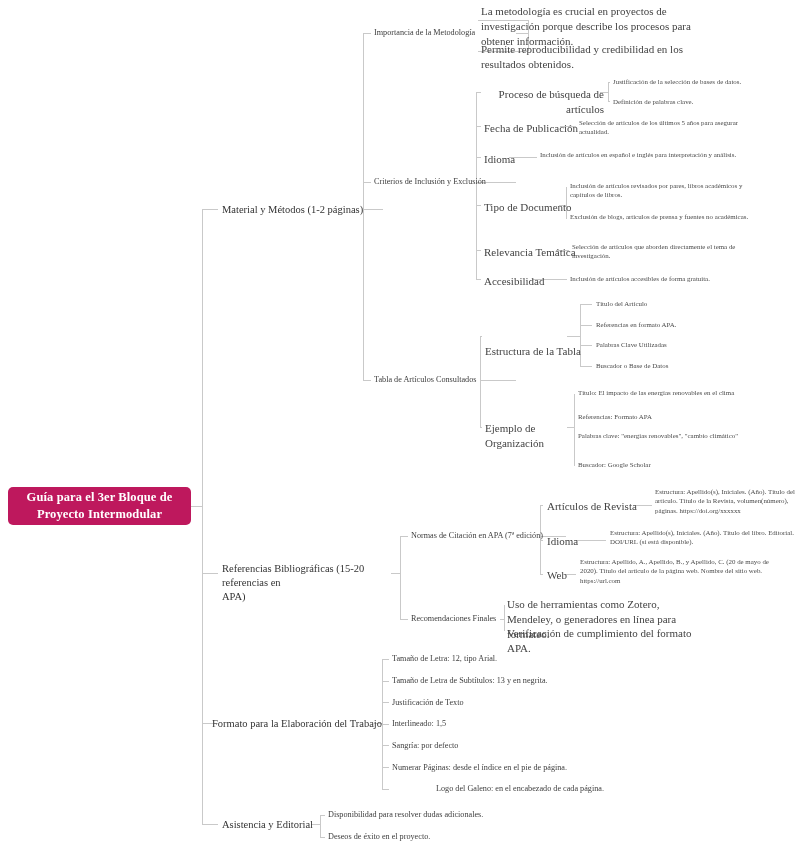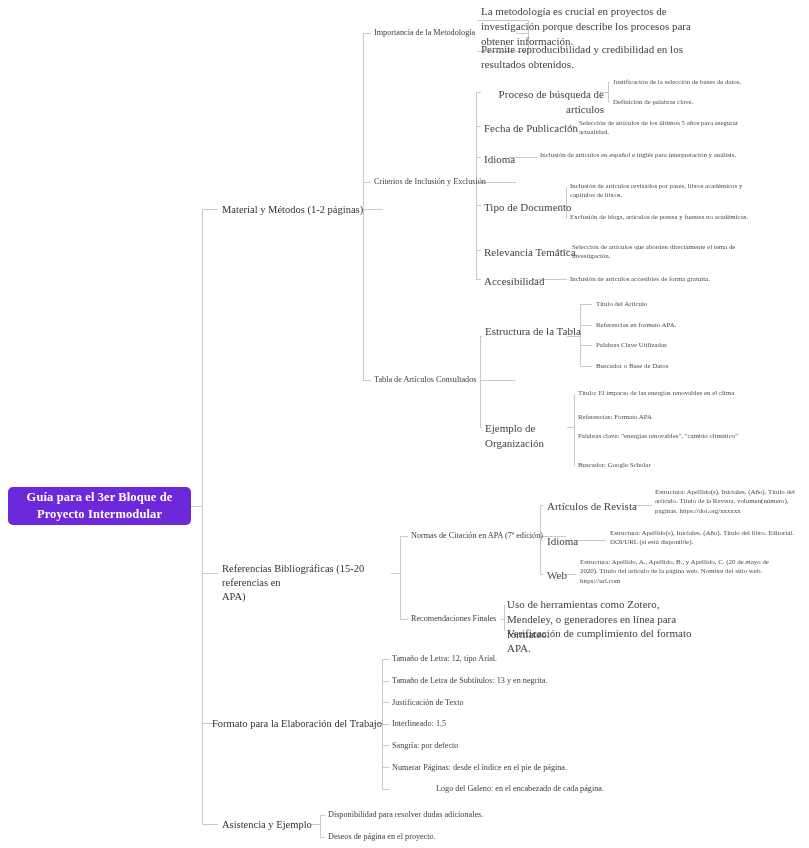--- a/index.html
+++ b/index.html
@@ -9,21 +9,21 @@
     font-family:"Liberation Serif","DejaVu Serif",serif;
     color:#3b3b3b;
   }
   #canvas{position:absolute;left:0;top:0;width:809px;height:848px;}
   svg#links{position:absolute;left:0;top:0;width:809px;height:848px;pointer-events:none;}
   .node{position:absolute;line-height:1.35;}
   .node .txt{display:block;}
 
   
   .root{
-    background:#6d28d9;
+    background:#be185d;
     color:#ffffff;
     font-weight:bold;
     border-radius:5px;
     text-align:center;
     display:flex;align-items:center;justify-content:center;
     font-size:12.5px;
     box-sizing:border-box;
     padding:7px 8px;
     letter-spacing:.1px;
   }
@@ -151,21 +151,21 @@
   <div class="node lv1" style="left:222px;top:562px;width:168px;">
     <span class="txt">Referencias Bibliográficas (15-20 referencias en</span>
     <span class="txt">APA)</span>
   </div>
 
   <div class="node lv1" style="left:212px;top:717px;width:190px;">
     <span>Formato para la Elaboración del Trabajo</span>
   </div>
 
   <div class="node lv1" style="left:222px;top:818px;width:150px;">
-    <span>Asistencia y Ejemplo</span>
+    <span>Asistencia y Editorial</span>
   </div>
 
   <div class="node lv2" style="left:374px;top:27px;width:140px;">
     <span>Importancia de la Metodología</span>
   </div>
 
   <div class="node lv2" style="left:374px;top:176px;width:140px;">
     <span>Criterios de Inclusión y Exclusión</span>
   </div>
 
@@ -222,21 +222,21 @@
   </div>
 
   <div class="node lv4" style="left:572px;top:242px;width:195px;">
     <span>Selección de artículos que aborden directamente el tema de investigación.</span>
   </div>
 
   <div class="node lv4" style="left:570px;top:274px;width:215px;">
     <span>Inclusión de artículos accesibles de forma gratuita.</span>
   </div>
 
-  <div class="node lv3" style="left:485px;top:324px;width:110px;">
+  <div class="node lv3" style="left:485px;top:344px;width:110px;">
     <span>Estructura de la Tabla</span>
   </div>
   <div class="node lv3" style="left:485px;top:421px;width:110px;">
     <span>Ejemplo de Organización</span>
   </div>
 
   <div class="node lv4" style="left:596px;top:299px;width:190px;">
     <span>Título del Artículo</span>
   </div>
   <div class="node lv4" style="left:596px;top:320px;width:190px;">
@@ -315,15 +315,15 @@
     <span>Numerar Páginas: desde el índice en el pie de página.</span>
   </div>
   <div class="node lv2" style="left:392px;top:783px;width:230px;padding-left:44px;">
     <span>Logo del Galeno: en el encabezado de cada página.</span>
   </div>
 
   <div class="node lv2" style="left:328px;top:809px;width:220px;">
     <span>Disponibilidad para resolver dudas adicionales.</span>
   </div>
   <div class="node lv2" style="left:328px;top:831px;width:220px;">
-    <span>Deseos de página en el proyecto.</span>
+    <span>Deseos de éxito en el proyecto.</span>
   </div>
 </div>
 
 </body></html>

